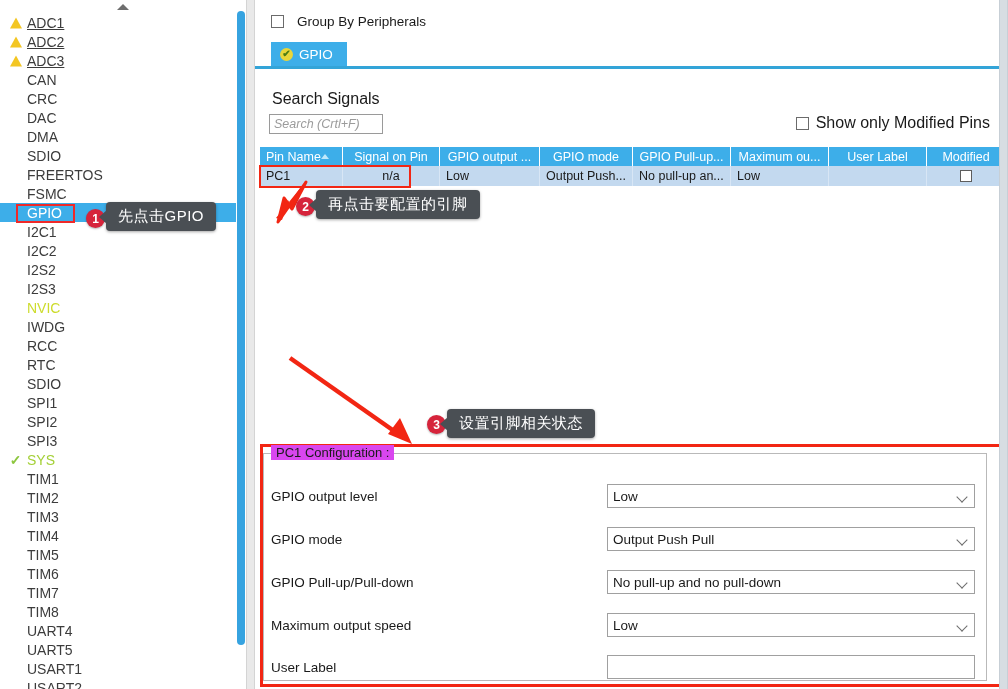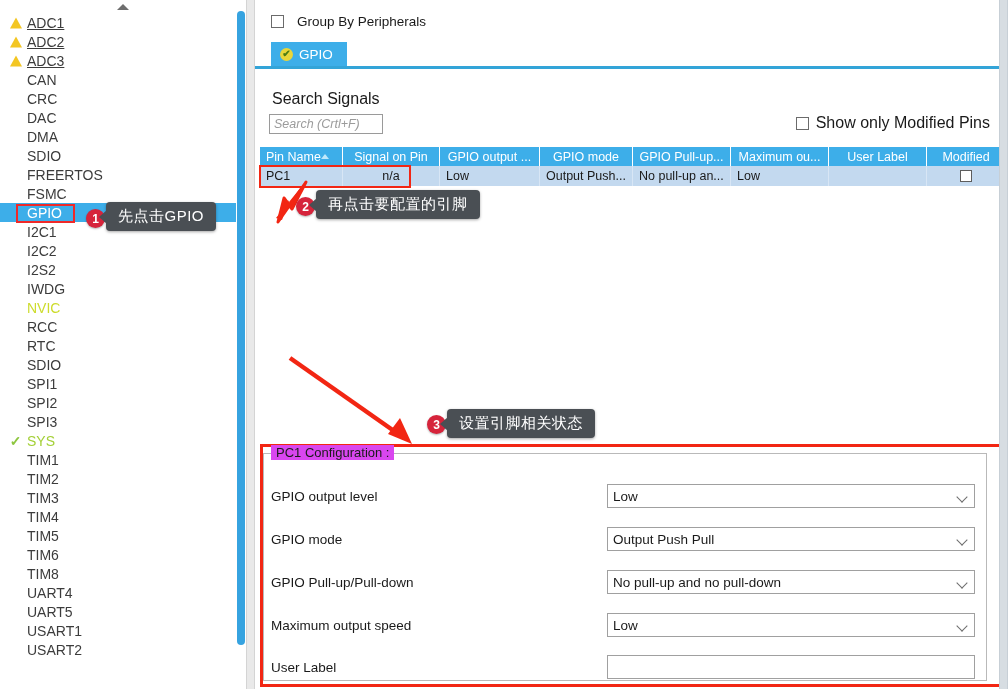--- a/index.html
+++ b/index.html
@@ -425,24 +425,27 @@
         <div class="tree-item state-none">
           <span class="label">I2C1</span>
         </div>
         <div class="tree-item state-none">
           <span class="label">I2C2</span>
         </div>
         <div class="tree-item state-none">
           <span class="label">I2S2</span>
         </div>
         <div class="tree-item state-none">
-          <span class="label">IWDG</span>
+          <span class="label">I2S3</span>
         </div>
         <div class="tree-item state-partial">
           <span class="label">NVIC</span>
+        </div>
+        <div class="tree-item state-none">
+          <span class="label">IWDG</span>
         </div>
         <div class="tree-item state-none">
           <span class="label">RCC</span>
         </div>
         <div class="tree-item state-none">
           <span class="label">RTC</span>
         </div>
         <div class="tree-item state-none">
           <span class="label">SDIO</span>
         </div>
@@ -471,20 +474,23 @@
           <span class="label">TIM3</span>
         </div>
         <div class="tree-item state-none">
           <span class="label">TIM4</span>
         </div>
         <div class="tree-item state-none">
           <span class="label">TIM5</span>
         </div>
         <div class="tree-item state-none">
           <span class="label">TIM6</span>
+        </div>
+        <div class="tree-item state-none">
+          <span class="label">TIM7</span>
         </div>
         <div class="tree-item state-none">
           <span class="label">TIM8</span>
         </div>
         <div class="tree-item state-none">
           <span class="label">UART4</span>
         </div>
         <div class="tree-item state-none">
           <span class="label">UART5</span>
         </div>

